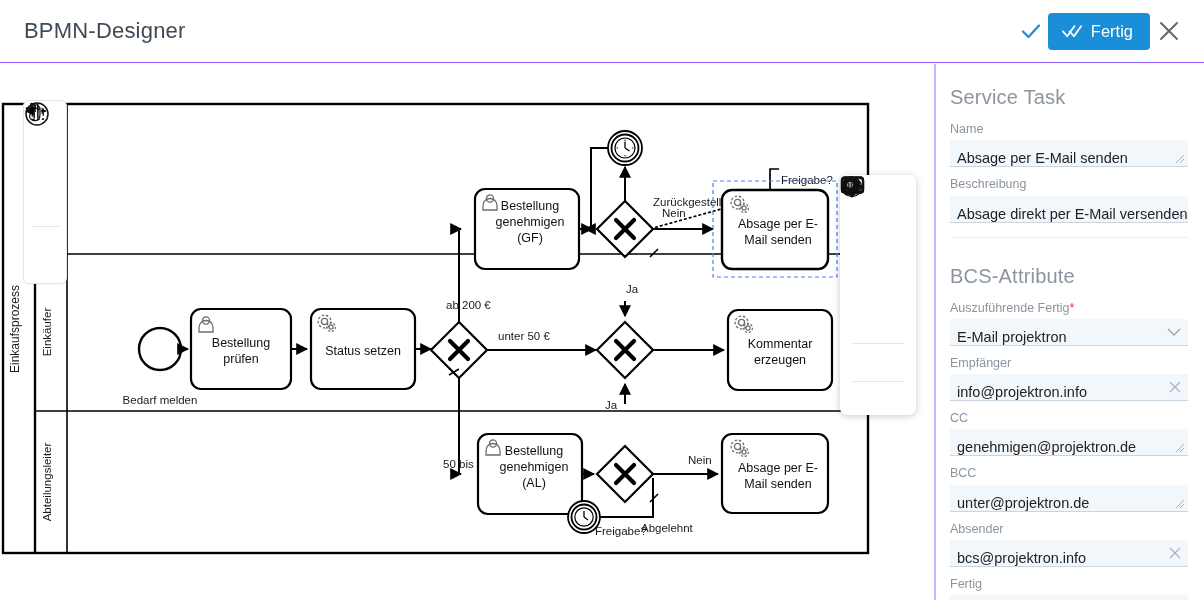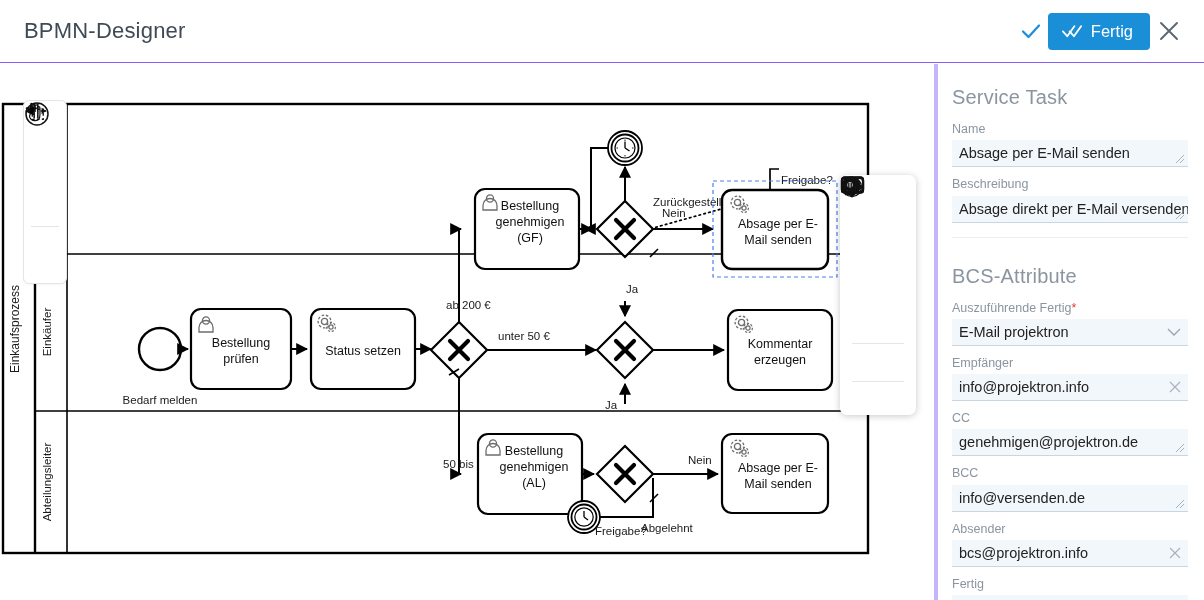--- a/index.html
+++ b/index.html
@@ -69,36 +69,36 @@
     box-shadow: 0 1px 7px rgba(0,0,0,.22);
     padding:8px 0 0 0;
   }
   .cp-row { display:flex; justify-content:center; gap:8px; margin-bottom:6px; }
   .cp-item { width:28px; height:26px; display:flex; align-items:center; justify-content:center; cursor:pointer; }
   .cp-sep { width:52px; height:1px; background:#e6e6e6; margin:5px auto; }
 
   
   .side-panel {
     position:absolute; right:0; top:64px; width:270px; height:536px;
-    background:#fff; border-left:4px solid #c4b5fd;
+    background:#fff; border-left:2px solid #c4b5fd;
     padding:22px 16px 0 14px; overflow:hidden;
   }
   .panel-heading {
     font-size:20px; color:#8b95a0; font-weight:400; margin-bottom:12px; letter-spacing:.2px;
   }
   .panel-heading.second { margin-top:27px; }
   .field { margin-bottom:9px; position:relative; }
   .field-label {
     font-size:12.5px; color:#8b95a0; margin-bottom:3px; display:block; line-height:1.3;
   }
   .req-star { color:#e03a2f; font-size:12.5px; }
   .field-input {
     position:relative;
     background:#f2f7fc; border:none; border-bottom:1px solid #c9d6e2;
-    height:27px; display:flex; align-items:center;
+    height:27px; display:flex; align-items:flex-end;
     padding:0 26px 0 7px; font-size:14.5px; color:#222;
     width:100%; cursor:text;
     white-space:nowrap; overflow:hidden;
   }
   .field-input.ta { background:#f2f7fc; }
   .clear-x {
     position:absolute; right:6px; top:50%; transform:translateY(-50%);
     width:14px; height:14px; cursor:pointer; opacity:.55;
   }
   .resize-grip {
@@ -530,21 +530,21 @@
         <span>genehmigen@projektron.de</span>
         <svg class="resize-grip" viewBox="0 0 10 10">
           <path d="M9 1 L1 9 M9 5 L5 9" stroke="#6b7a88" stroke-width="1"></path>
         </svg>
       </div>
     </div>
 
     <div class="field">
       <span class="field-label">BCC</span>
       <div class="field-input ta">
-        <span>info@versenden.de</span>
+        <span>unter@projektron.de</span>
         <svg class="resize-grip" viewBox="0 0 10 10">
           <path d="M9 1 L1 9 M9 5 L5 9" stroke="#6b7a88" stroke-width="1"></path>
         </svg>
       </div>
     </div>
 
     <div class="field">
       <span class="field-label">Absender</span>
       <div class="field-input">
         <span>bcs@projektron.info</span>

